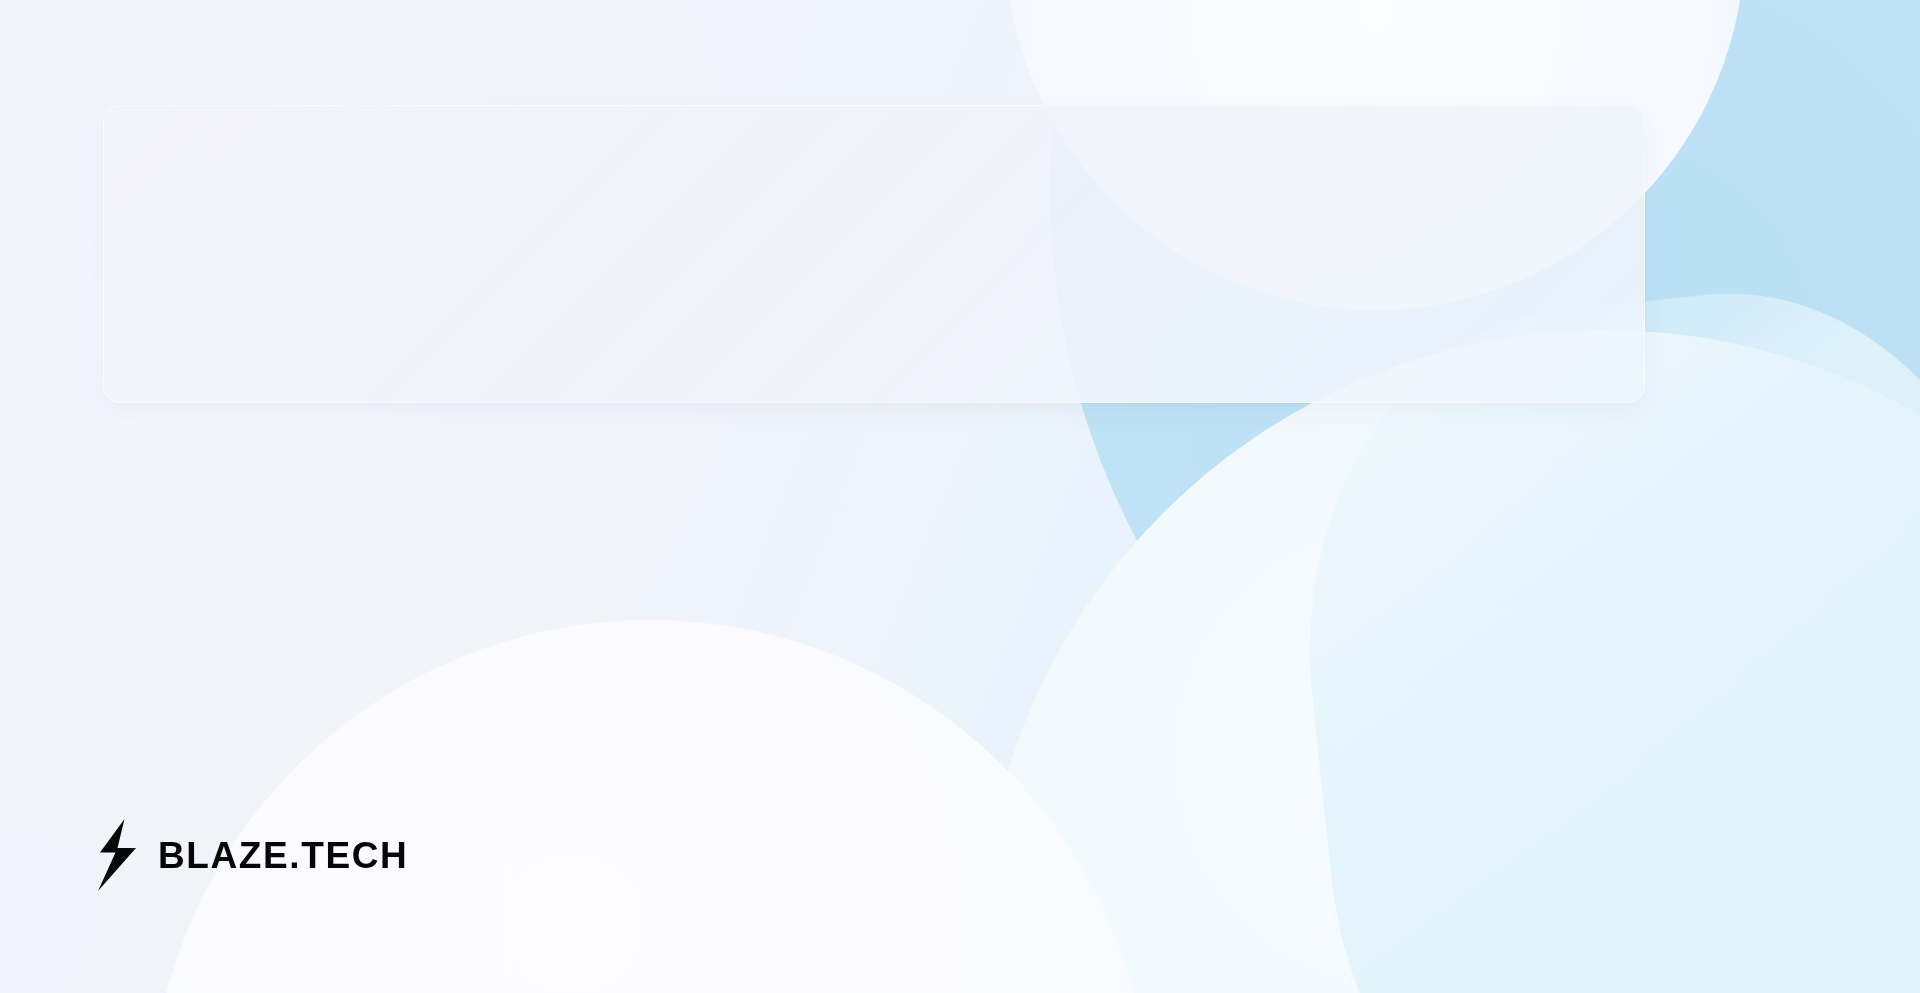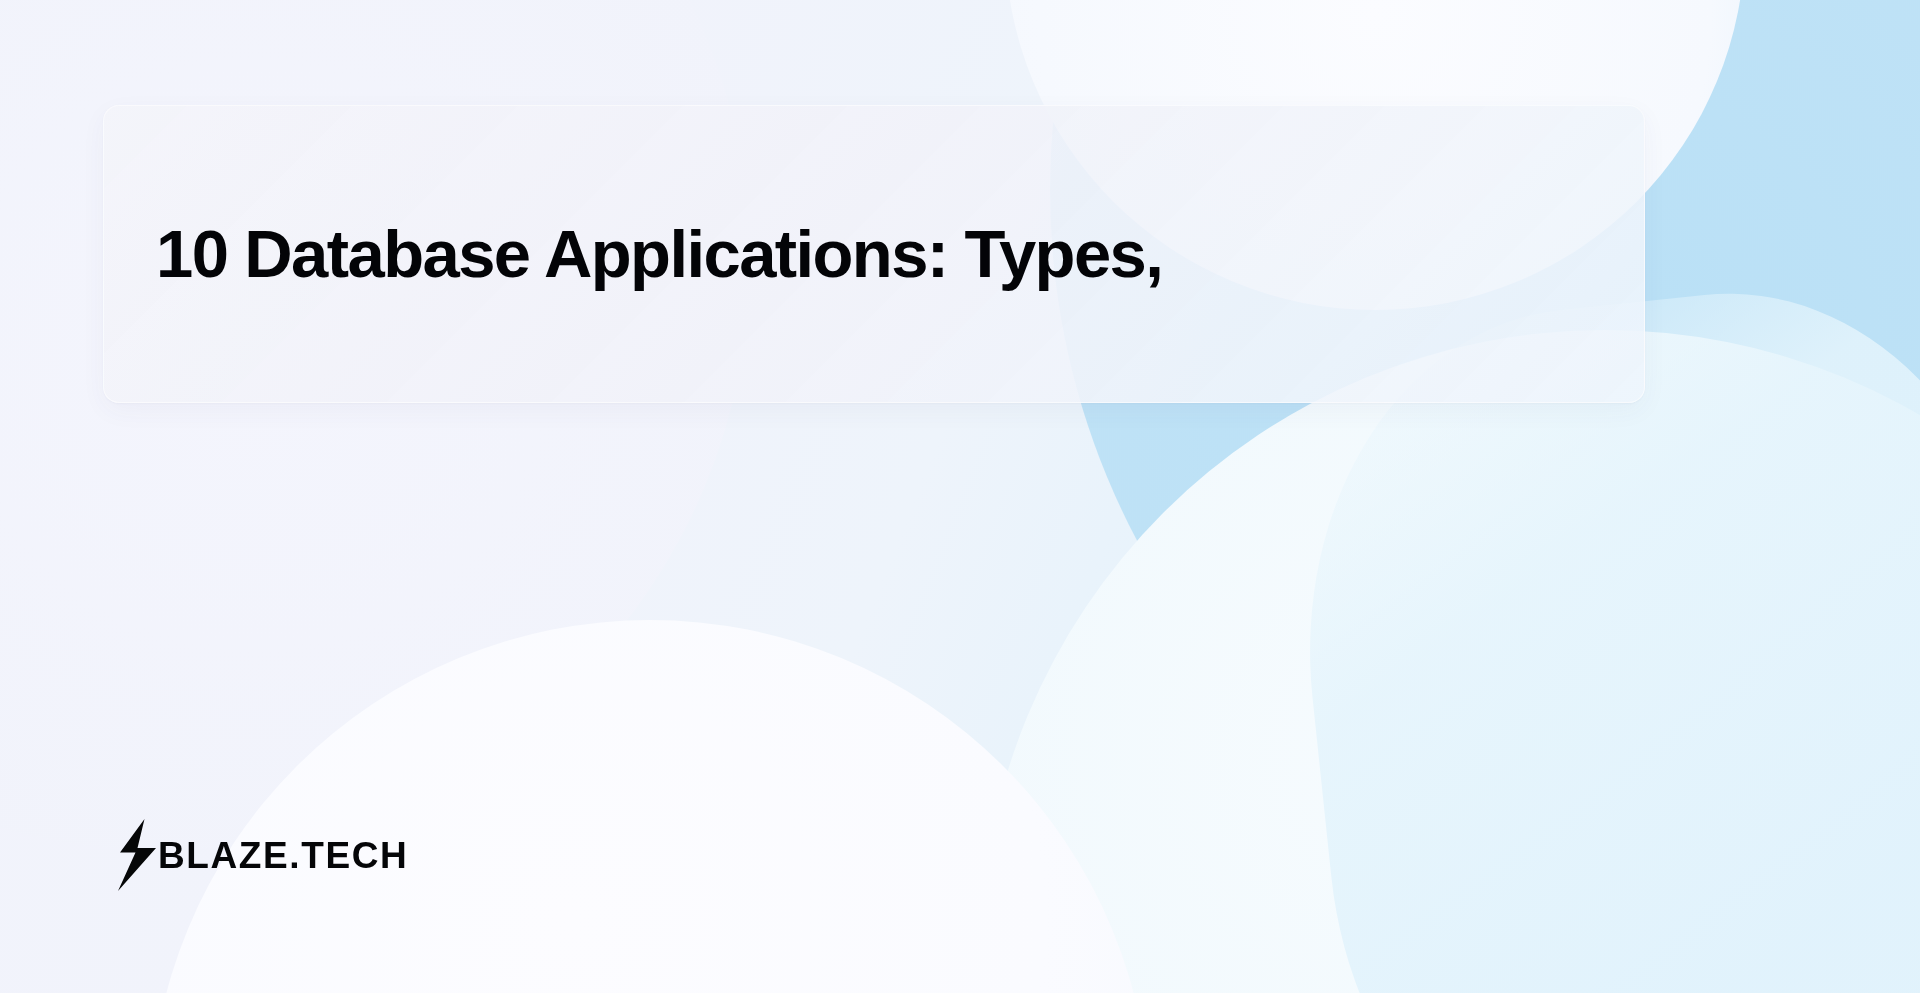--- a/index.html
+++ b/index.html
@@ -143,24 +143,25 @@
     line-height: 1.24;
     letter-spacing: -1.6px;
     color: #030407;
     width: 100%;
     box-sizing: border-box;
   }
 
   
   .logo {
     position: absolute;
-    left: 116px;
+    left: 96px;
     top: 818px;
     display: flex;
     align-items: center;
+    gap: 20px;
     height: 74px;
   }
   .logo-bolt {
     display: block;
     width: 42px;
     height: 72px;
     flex: none;
   }
   .logo-wordmark {
     font-family: "Liberation Sans", sans-serif;
@@ -181,21 +182,21 @@
     <div class="bg-base"></div>
     <div class="blob-left-lav"></div>
     <div class="blob-right-blue"></div>
     <div class="blob-top-white"></div>
     <div class="blob-center-right"></div>
     <div class="sheen-right"></div>
     <div class="blob-bottom-left"></div>
   </div>
 
   <div class="title-card">
-    <h1 class="title-text"><span>10 Database Applications: Types,</span><br></h1>
+    <h1 class="title-text"><br></h1>
   </div>
 
   <div class="logo">
     <svg class="logo-bolt" viewBox="0 0 42 72" aria-hidden="true">
       <path d="M28.5 0 L4.0 33.5 L19.5 33.5 L2.0 72.0 L40.0 29.0 L21.5 29.0 Z" fill="#060708"></path>
     </svg>
     <span class="logo-wordmark">BLAZE.TECH</span>
   </div>
 
 </div>

